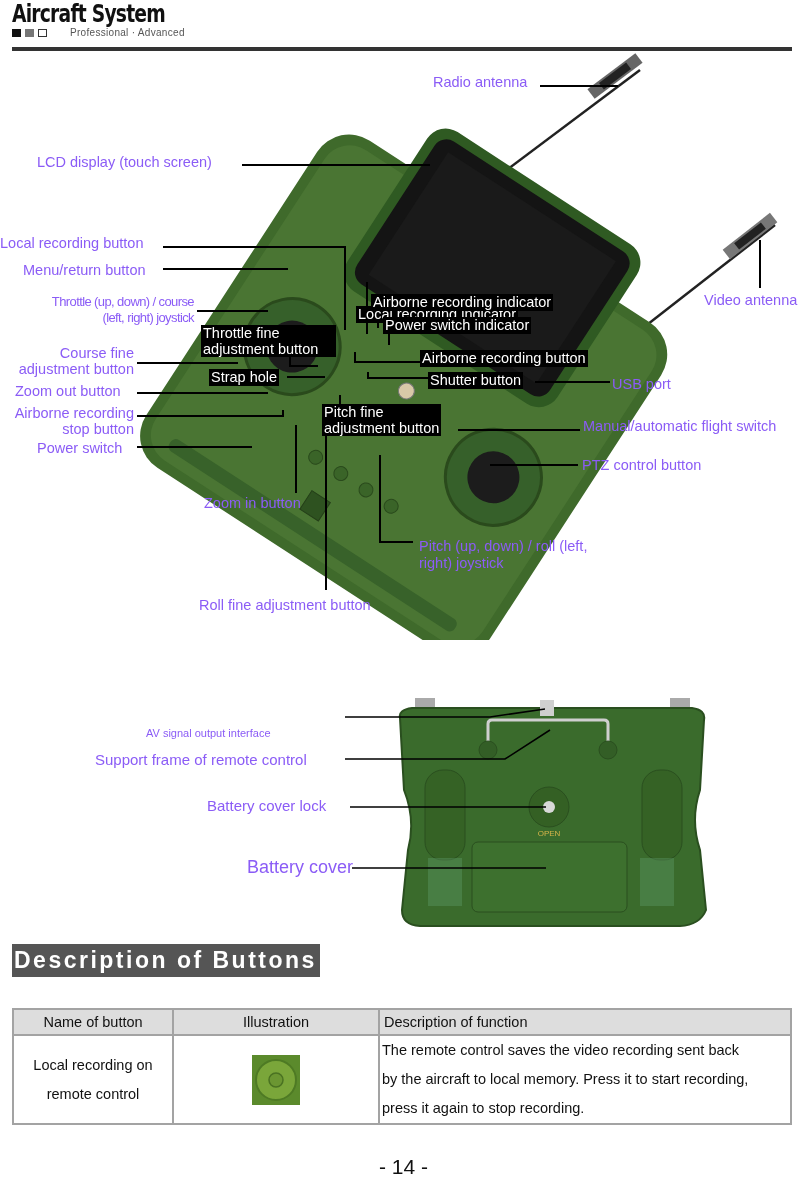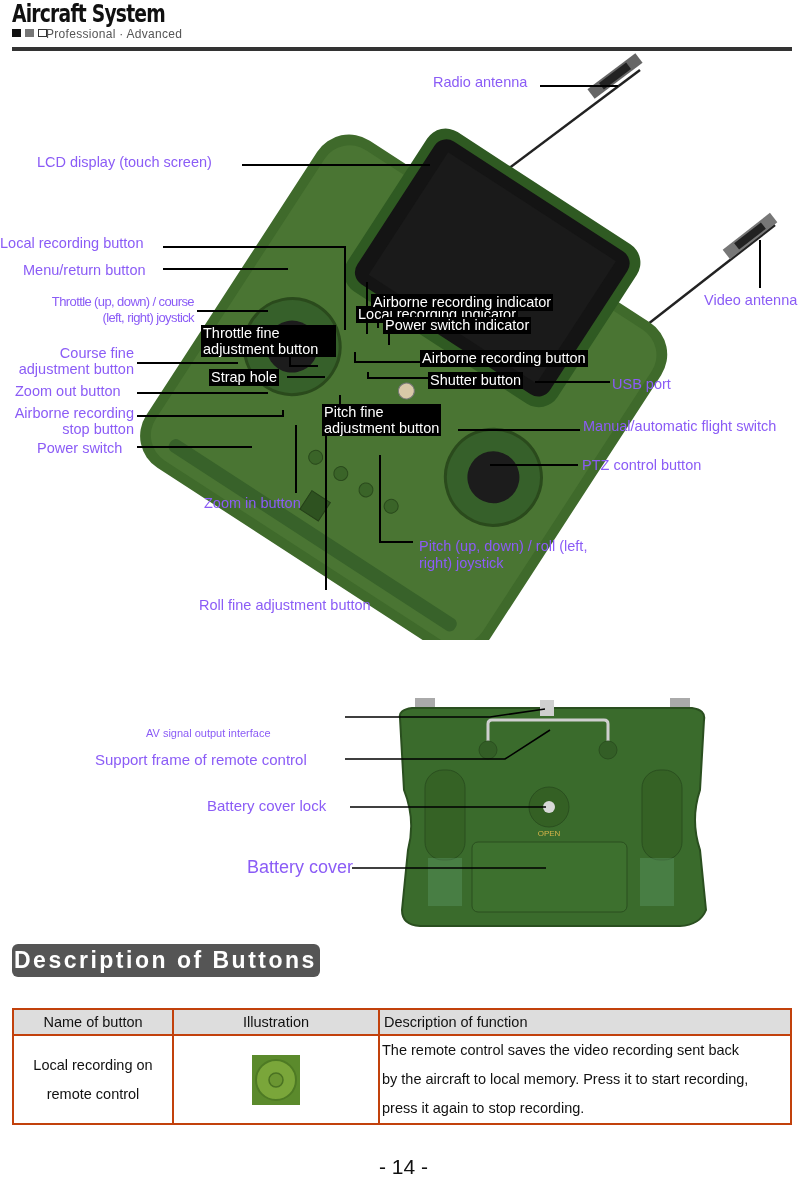--- a/index.html
+++ b/index.html
@@ -1,27 +1,27 @@
 <!DOCTYPE html>
 <html><head>
 <meta charset="utf-8">
 <style>
   html, body { margin:0; padding:0; background:#fff; }
   body { width:807px; height:1177px; position:relative; overflow:hidden; font-family:"Liberation Sans", sans-serif; color:#111; }
   .abs { position:absolute; }
   .hdr-title { left:12px; top:0px; font-family:"DejaVu Sans", sans-serif; font-weight:bold; font-size:24px; letter-spacing:-1px; transform:scaleX(0.78); transform-origin:left top; color:#111; }
   .hdr-sq { top:29px; width:9px; height:8px; }
-  .hdr-sub { left:46px; top:27px; font-size:12px; color:#555; letter-spacing:0.3px; }
+  .hdr-sub { left:70px; top:27px; font-size:10px; color:#555; letter-spacing:0.3px; }
   .hdr-rule { left:12px; top:47px; width:780px; height:4px; background:#333; }
   .lbl { position:absolute; font-size:14.5px; white-space:nowrap; line-height:17px; color:#8b5cf6; }
   .lbl.r { text-align:right; }
   .lbl.inv { background:#000; color:#fff; padding:0 2px; }
-  .sec-title { left:12px; top:944px; background:#555; color:#fff; font-weight:bold; font-size:23px; letter-spacing:2.5px; padding:1px 3px 2px 2px; line-height:30px;border-radius:6px; }
+  .sec-title { left:12px; top:944px; background:#555; color:#fff; font-weight:bold; font-size:23px; letter-spacing:2.5px; padding:1px 3px 2px 2px; line-height:30px; }
   table.desc { position:absolute; left:12px; top:1008px; width:780px; border-collapse:collapse; font-size:14.5px; }
-  table.desc th, table.desc td { border:2px solid #c2410c; }
+  table.desc th, table.desc td { border:2px solid #a3a3a3; }
   table.desc th { background:#ddd; font-weight:normal; height:24px; padding:0 4px; }
   table.desc td { vertical-align:middle; }
   .c1 { width:150px; text-align:center; line-height:29px; }
   .c2 { width:196px; text-align:center; }
   .c3 { text-align:left; padding:0 0 0 2px; line-height:29px;margin-top:16px; }
   .page-num { left:0; width:807px; top:1155px; text-align:center; font-size:21px; }
 </style>
 </head>
 <body>
 

